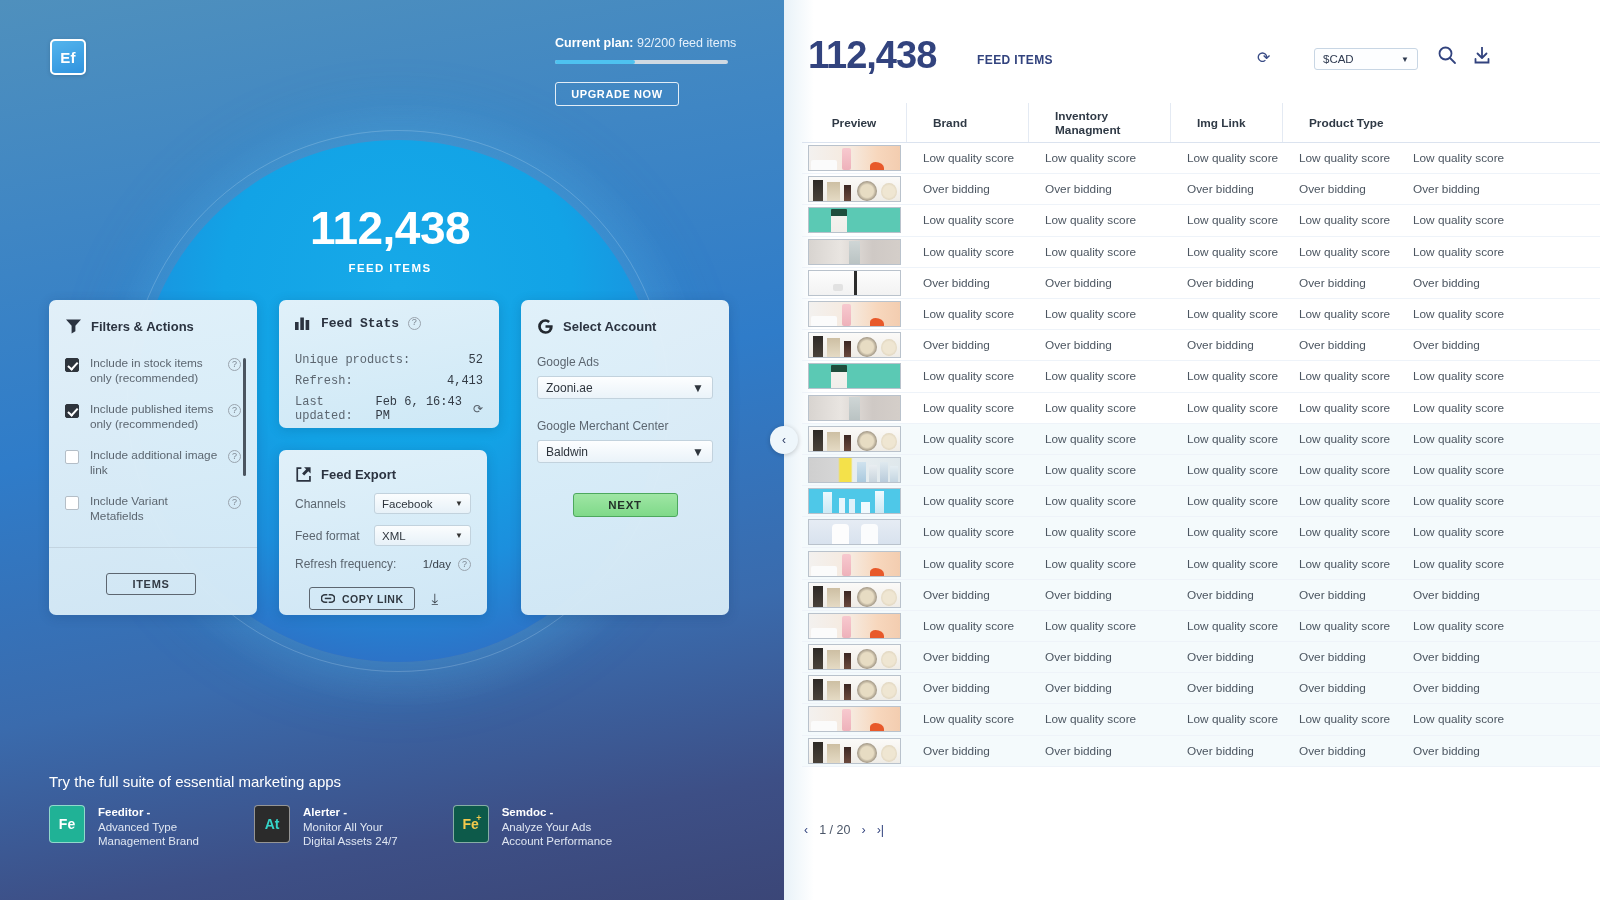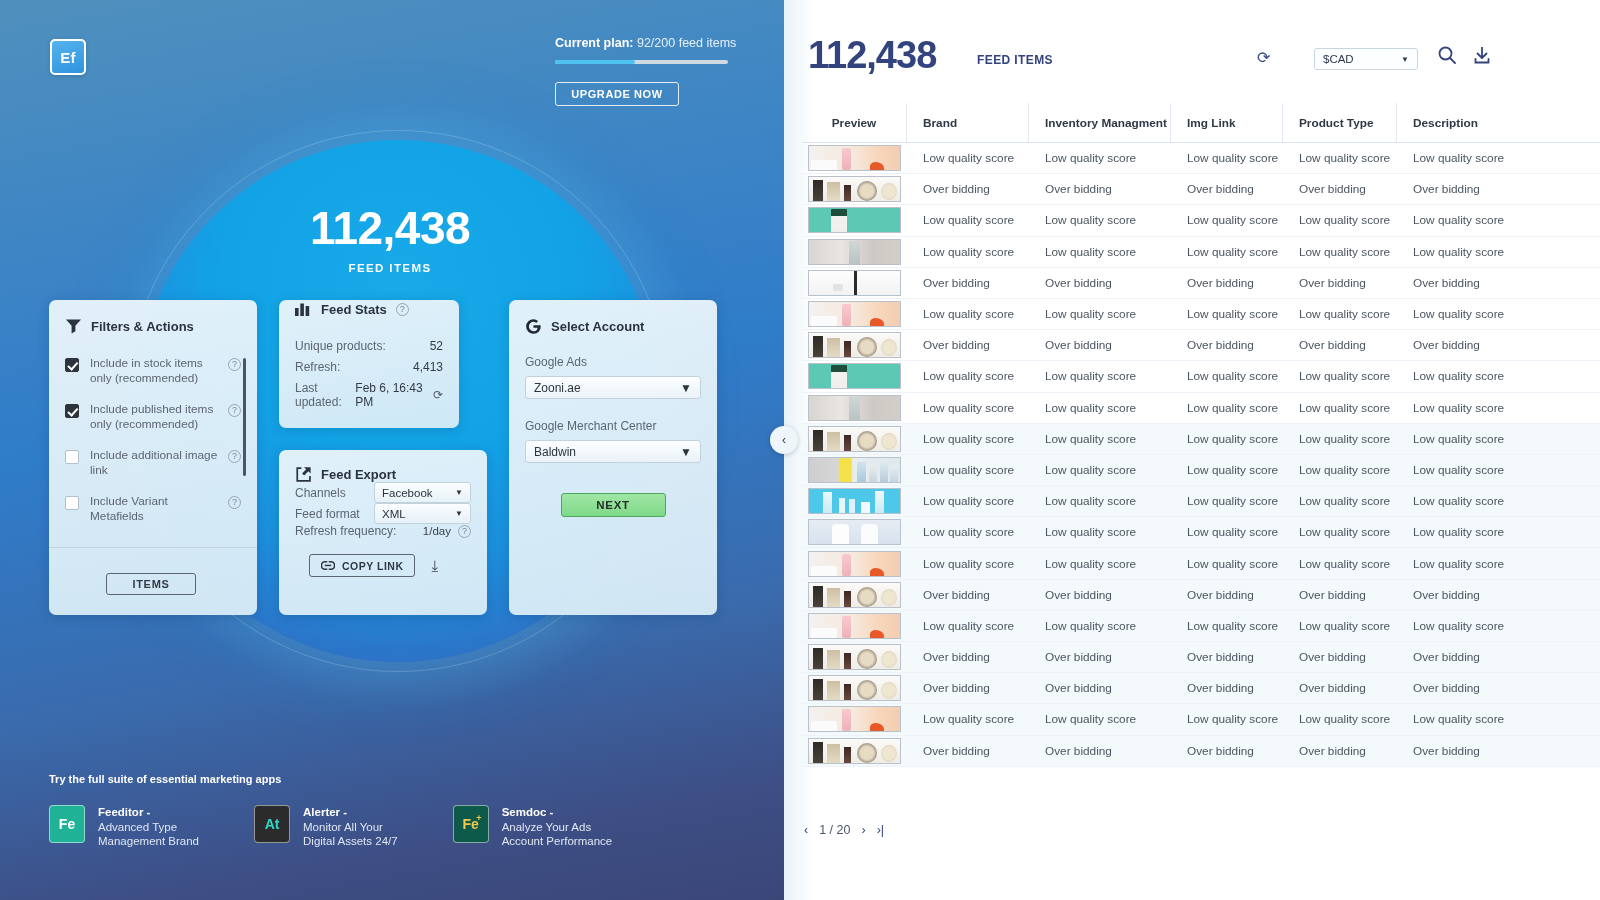--- a/index.html
+++ b/index.html
@@ -119,30 +119,30 @@
     position: absolute; left: 0; right: 0; top: 247px; height: 1px; background: #c3d4e0;
   }
   #apply-btn {
     position: absolute; left: 57px; top: 273px; width: 90px; height: 22px;
     border: 1px solid #5d6670; border-radius: 3px; background: transparent;
     color: #333b45; font-size: 11px; font-weight: bold; letter-spacing: .7px;
     cursor: pointer; font-family: inherit;
   }
 
   
-  #card-stats { width: 180px; height: 128px; padding: 2px 16px; }
+  #card-stats { width: 220px; height: 128px; padding: 16px 16px; font-family: Liberation Mono, monospace; }
   .stat-rows { margin-top: 22px; font-size: 12px; color: #4f5963; }
   .stat-line { display: flex; justify-content: space-between; align-items: center; margin-bottom: 7px; }
   .stat-line .k { color: #5c6670; }
   .stat-line .v { color: #333b45; }
   .refresh-ico { margin-left: 7px; color: #59636d; font-size: 12px; }
 
   
   #card-export { width: 208px; height: 165px; padding: 16px 16px; margin-top: 22px; }
-  .exp-row { display: flex; align-items: center; font-size: 12px; color: #5c6670; }
+  .exp-row { display: flex; align-items: center; margin-top: 11px; font-size: 12px; color: #5c6670; }
   .exp-row .lbl { width: 82px; }
   .sel {
     width: 100px; height: 21px; border-radius: 3px;
     background: linear-gradient(180deg,#fbfdfe,#e7f1f8);
     border: 1px solid #c2d2dd;
     display: flex; align-items: center; justify-content: space-between;
     padding: 0 7px; font-size: 11.5px; color: #2e353d; cursor: pointer;
   }
   .sel .caret { font-size: 8px; color: #333; }
   .exp-row .rf-val { margin-left: auto; color: #3a424b; font-size: 11.5px; }
@@ -169,21 +169,21 @@
     margin: 30px auto 0 auto; display: block; width: 105px; height: 24px;
     border-radius: 3px; border: 1px solid #4da85e;
     background: linear-gradient(180deg,#9fe6a4,#7fd989);
     color: #23322a; font-size: 11.5px; font-weight: bold; letter-spacing: .7px;
     cursor: pointer; font-family: inherit;
   }
 
   
   #suite-title {
     position: absolute; left: 49px; top: 773px;
-    color: #fff; font-size: 11px; font-weight: bold;
+    color: #fff; font-size: 15px; font-weight: normal;
   }
   #suite-apps { position: absolute; left: 49px; top: 805px; display: flex; gap: 55px; }
   .suite-app { display: flex; gap: 13px; align-items: flex-start; cursor: pointer; }
   .suite-ico {
     width: 36px; height: 38px; border-radius: 4px;
     display: flex; align-items: center; justify-content: center;
     font-weight: bold; font-size: 14px; border: 1px solid rgba(255,255,255,.5);
     position: relative;
   }
   .suite-txt { font-size: 11.5px; line-height: 14.5px; color: #dfe6f2; max-width: 125px; }
@@ -232,21 +232,21 @@
     padding: 0 8px; font-size: 11.5px; color: #2e3a50; cursor: pointer;
   }
   #rp-search { position: absolute; left: 653px; top: 45px; cursor: pointer; }
   #rp-download { position: absolute; left: 688px; top: 45px; cursor: pointer; }
 
   
   #tbl { position: absolute; left: 18px; top: 103px; width: 798px; }
   #tbl-head { display: flex; height: 40px; border-bottom: 1px solid #dbe3ef; }
   .th {
     font-size: 11.8px; font-weight: bold; color: #2f3945;
-    display: flex; align-items: center; padding-left: 16px;
+    display: flex; align-items: center; padding-left: 26px;
     border-left: 1px solid #e4eaf3;
   }
   .th:first-child { border-left: none; }
   .th.preview { justify-content: center; padding-left: 0; }
   .tr { display: flex; height: 31.2px; align-items: center; border-bottom: 1px solid #eef3f9; }
   .tr.alt { background: #f4fafc; }
   .td { font-size: 11.8px; color: #4b5560; padding-left: 16px; border-left: 1px solid transparent; }
   .td.preview { padding-left: 0; display: flex; justify-content: center; align-items: center; }
   .thumb {
     width: 93px; height: 26px; border: 1px solid #b9c2cc; overflow: hidden;
@@ -487,21 +487,20 @@
       </span>
     </div>
 
     <div id="tbl">
       <div id="tbl-head">
           <div class="th preview" style="width: 104px;">Preview</div>
           <div class="th" style="width: 122px;">Brand</div>
           <div class="th" style="width: 142px;">Inventory Managment</div>
           <div class="th" style="width: 112px;">Img Link</div>
           <div class="th" style="width: 114px;">Product Type</div>
-          <div class="th" style="width: 204px;">Description</div>
         </div>
       <div id="tbl-body">
           <div class="tr">
             <div class="td preview" style="width: 104px;">
               <div class="thumb">
                 <i style="inset:0;background:linear-gradient(90deg,#f3f1ef 0%,#f6e9dd 48%,#f7d7bd 75%,#f3cdb0 100%)"></i>
                 <i style="left:33px;top:2px;width:9px;height:22px;background:linear-gradient(180deg,#f7c9cf,#eeb1ba);border-radius:2px"></i>
                 <i style="left:61px;top:16px;width:14px;height:10px;background:#e8592a;border-radius:40% 60% 0 0"></i>
                 <i style="left:2px;top:14px;width:26px;height:11px;background:#fbfbfb;border-radius:2px"></i>
               </div>

